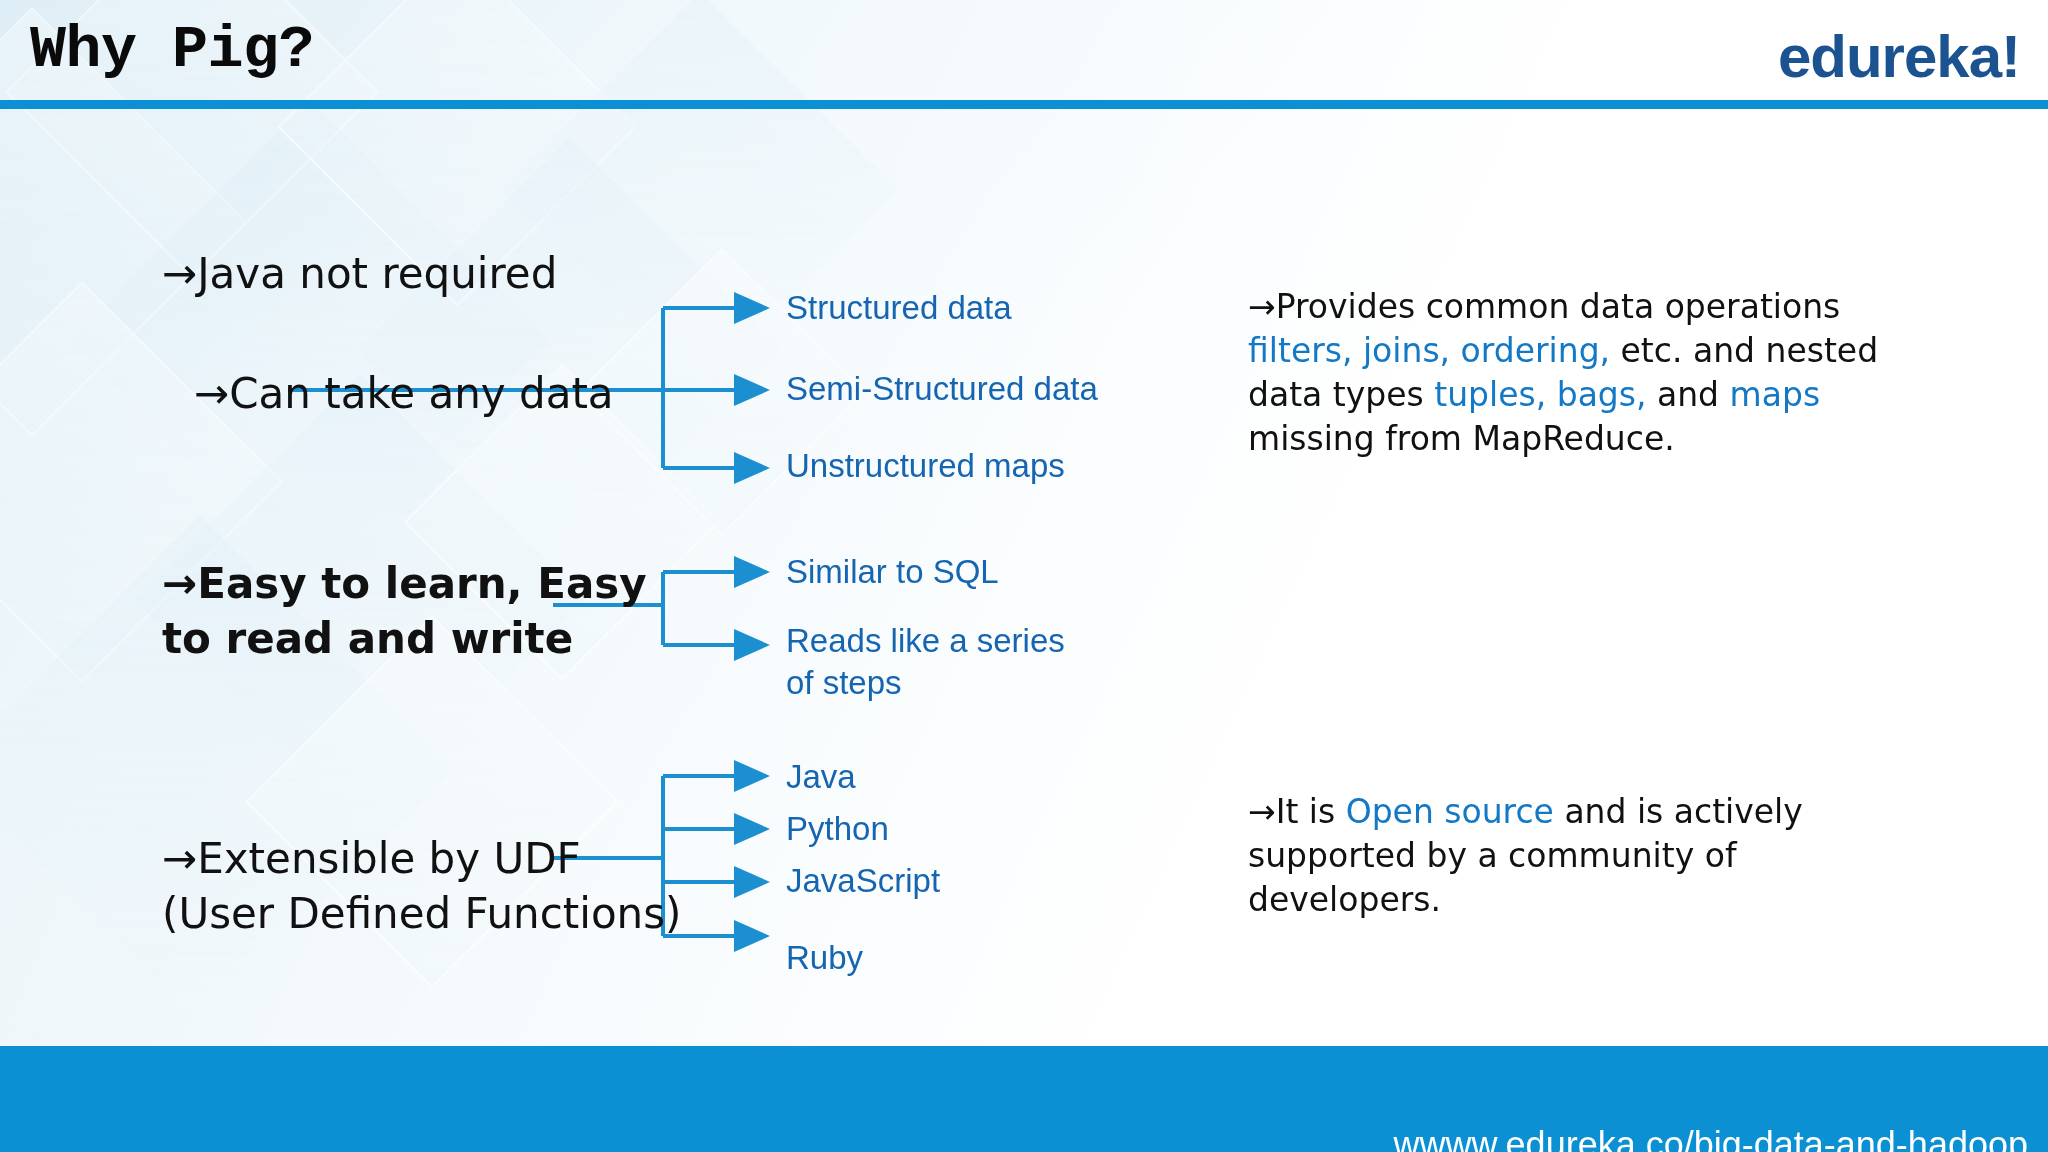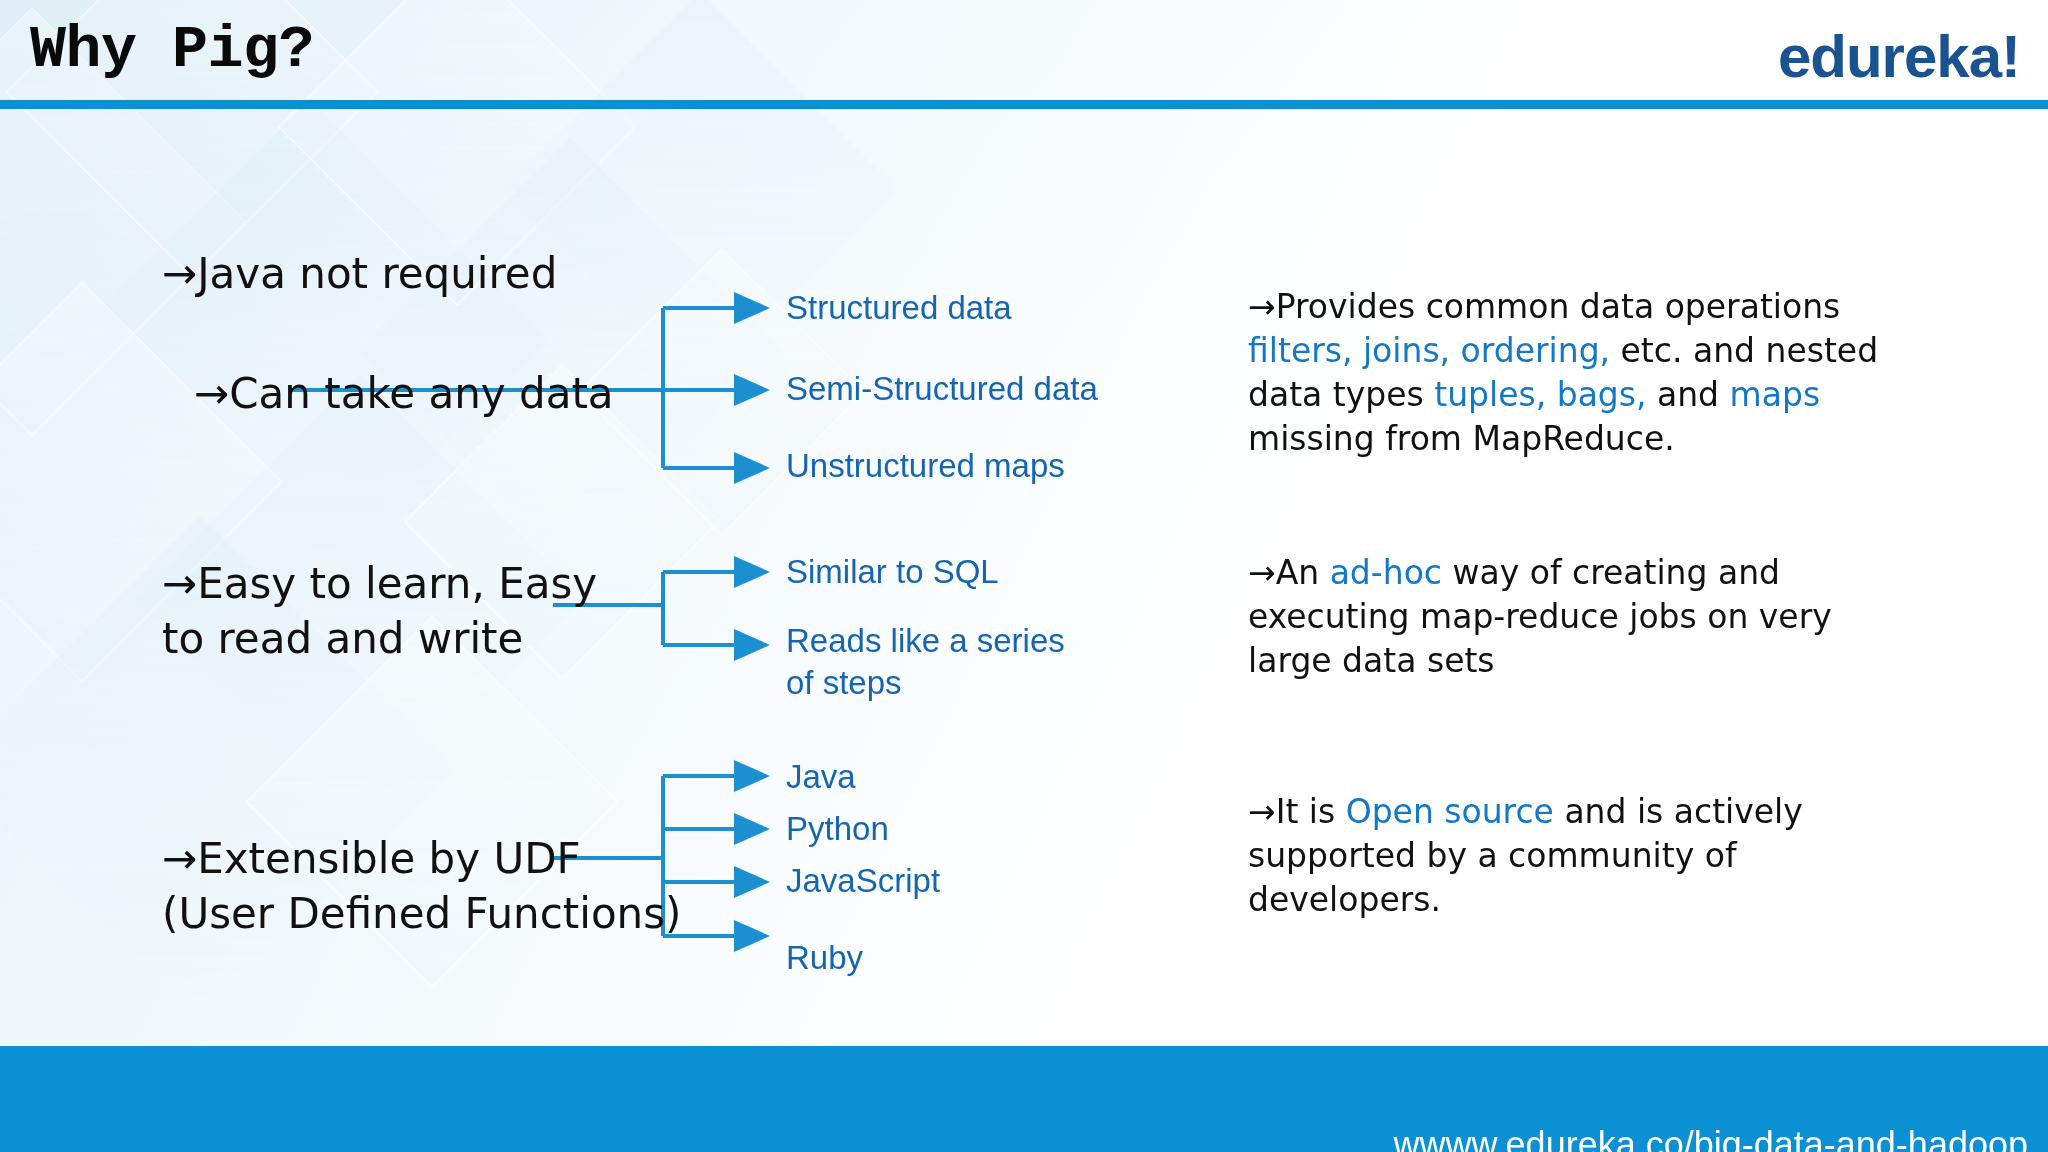--- a/index.html
+++ b/index.html
@@ -111,38 +111,37 @@
       <path d="M663,776 L663,936"></path>
       <path d="M663,776 L766,776" marker-end="url(#ah)"></path>
       <path d="M663,829 L766,829" marker-end="url(#ah)"></path>
       <path d="M663,882 L766,882" marker-end="url(#ah)"></path>
       <path d="M663,936 L766,936" marker-end="url(#ah)"></path>
     </g>
   </svg>
 
   <div class="blk col-left arrow-glyph" style="left:162px;top:247px;">→Java not required</div>
   <div class="blk col-left arrow-glyph" style="left:162px;top:367px;margin-left:32px;">→Can take any data</div>
-  <div class="blk col-left arrow-glyph" style="left:162px;top:557px;">→Easy to learn, Easy
+  <div class="blk col-left arrow-glyph" style="left:162px;top:557px;font-weight:bold;">→Easy to learn, Easy
   to read and write</div>
   <div class="blk col-left arrow-glyph" style="left:162px;top:832px;">→Extensible by UDF
   (User Defined Functions)</div>
 
   <div class="mid" style="left:786px;top:287px;">Structured data</div>
   <div class="mid" style="left:786px;top:368px;">Semi-Structured data</div>
   <div class="mid" style="left:786px;top:445px;">Unstructured maps</div>
 
   <div class="mid" style="left:786px;top:551px;">Similar to SQL</div>
   <div class="mid" style="left:786px;top:620px;">Reads like a series
 of steps</div>
 
   <div class="mid" style="left:786px;top:756px;">Java</div>
   <div class="mid" style="left:786px;top:808px;">Python</div>
   <div class="mid" style="left:786px;top:860px;">JavaScript</div>
   <div class="mid" style="left:786px;top:913px;margin-top:24px;">Ruby</div>
 
   <div class="right arrow-glyph" style="left:1248px;top:285px;width:680px;"><span>→Provides common data operations </span><span class="hl">filters, joins, ordering,</span><span> etc. and nested data types  </span><span class="hl">tuples, bags,</span><span> and </span><span class="hl">maps</span><span> missing from MapReduce.</span></div>
-  <div class="right arrow-glyph" style="left:1248px;top:551px;width:640px;"><span>→An </span><span class="hl">ad-hoc</span><span> way of creating and executing map-reduce jobs on very large data sets</span></div>
   <div class="right arrow-glyph" style="left:1248px;top:790px;width:620px;"><span> →It is </span><span class="hl">Open source</span><span> and is actively supported by a community of developers.</span></div>
 
   <div id="footer-bar"></div>
   <div id="footer-url">wwww.edureka.co/big-data-and-hadoop</div>
 
 </div>
 
 </body></html>

